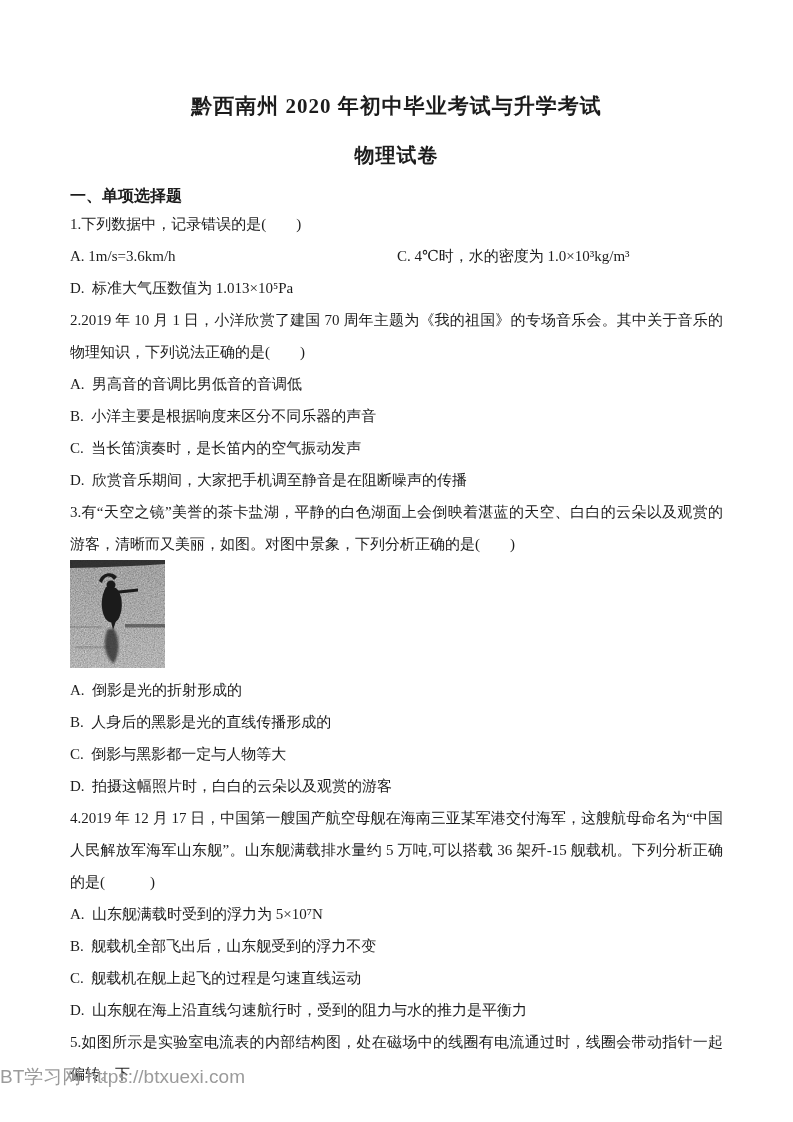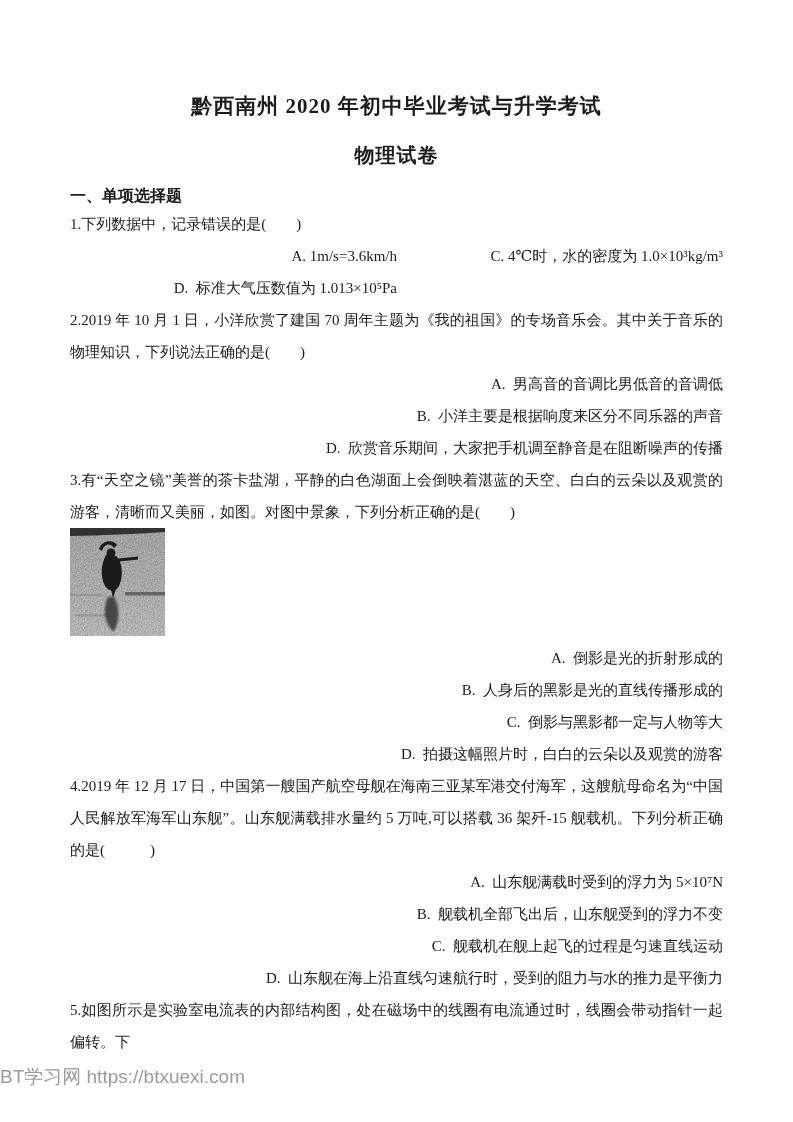--- a/index.html
+++ b/index.html
@@ -16,21 +16,21 @@
     margin:92px 0 0; font-size:21px; line-height:28px;
     text-align:center; font-weight:bold; letter-spacing:1px;
   }
   .subtitle {
     margin:22px 0 16px; font-size:20px; line-height:26px;
     text-align:center; font-weight:bold; letter-spacing:1px;
   }
   .section-heading {
     margin:14px 0 0; font-size:16px; font-weight:bold; line-height:24px;
   }
-  p { margin:0; font-size:15px; line-height:32px;text-align:right; }
+  p { margin:0; font-size:15px; line-height:32px; }
   .stem { text-align:justify; }
   .opt { white-space:pre-wrap; }
   .optgrid { display:grid; grid-template-columns:327px auto; }
   .photo {
     width:95px; height:108px; margin:0 0 6px 0; display:block;
   }
   .photo svg { display:block; }
   .footer {
     position:absolute; left:0; right:0; top:1064px;
     font-family:"Liberation Sans","DejaVu Sans",sans-serif;
@@ -54,20 +54,21 @@
         <p class="opt">A. 1m/s=3.6km/h</p>
         <p class="opt">C. 4℃时，水的密度为 1.0×10³kg/m³</p>
         <p class="opt">D.  标准大气压数值为 1.013×10⁵Pa</p>
       </div>
     </div>
 
     <div>
       <p class="stem">2.2019 年 10 月 1 日，小洋欣赏了建国 70 周年主题为《我的祖国》的专场音乐会。其中关于音乐的物理知识，下列说法正确的是(　　)</p>
       <p class="opt">A.  男高音的音调比男低音的音调低</p>
       <p class="opt">B.  小洋主要是根据响度来区分不同乐器的声音</p>
+      <p class="opt">C.  当长笛演奏时，是长笛内的空气振动发声</p>
       <p class="opt">D.  欣赏音乐期间，大家把手机调至静音是在阻断噪声的传播</p>
     </div>
 
     <div>
       <p class="stem">3.有“天空之镜”美誉的茶卡盐湖，平静的白色湖面上会倒映着湛蓝的天空、白白的云朵以及观赏的游客，清晰而又美丽，如图。对图中景象，下列分析正确的是(　　)</p>
 
       <span class="photo">
         <svg width="95" height="108" viewBox="0 0 95 108" xmlns="http://www.w3.org/2000/svg">
           <defs>
             <linearGradient id="bg" x1="0" y1="0" x2="0" y2="1">

